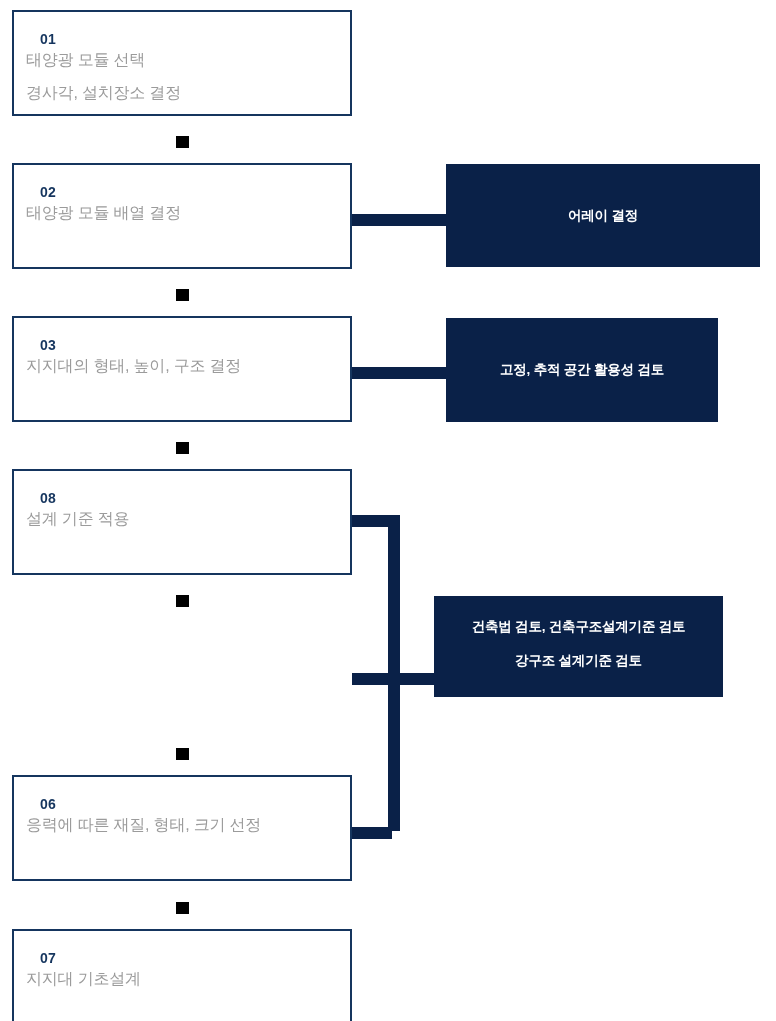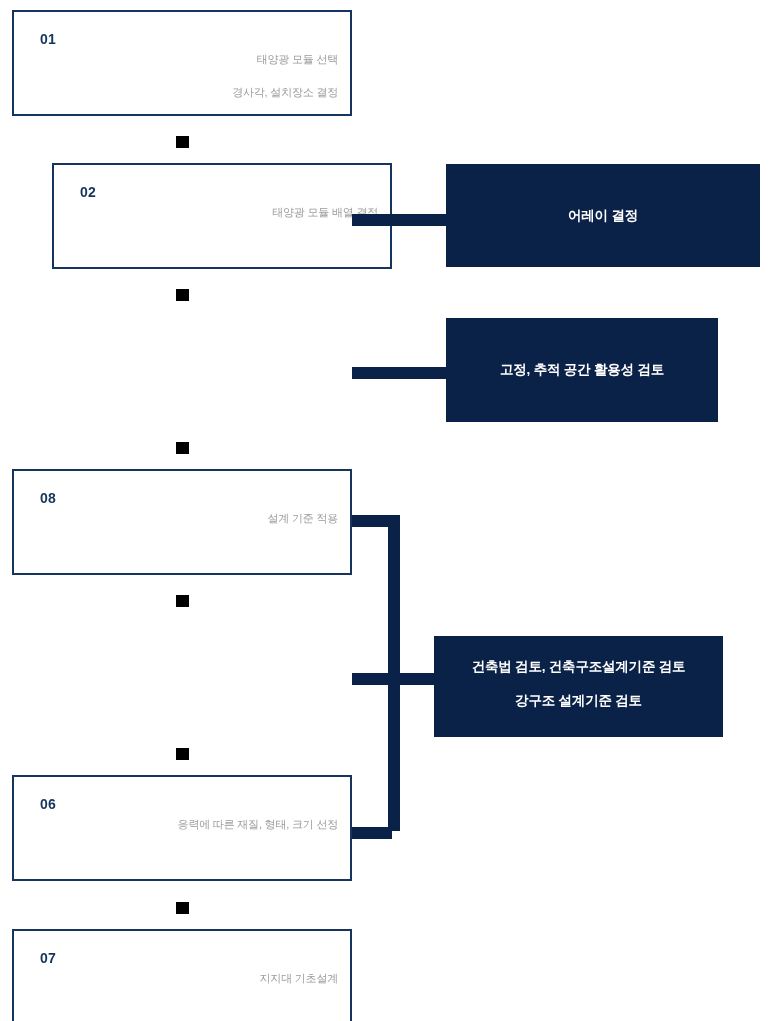--- a/index.html
+++ b/index.html
@@ -34,22 +34,22 @@
     font-weight: bold;
     color: #15355e;
     letter-spacing: 0.3px;
     line-height: 1;
   }
   .step-text {
     position: absolute;
     left: 0;
     right: 0;
     top: 28px;
-    text-align: right;
-    font-size: 11px;
+    text-align: left;
+    font-size: 16px;
     color: #9b9b9b;
     line-height: 27px;
     letter-spacing: -0.2px;
   }
   .step-text .l2 { display: block; }
 
   
   .dash {
     position: absolute;
     left: 164px;
@@ -94,37 +94,43 @@
   <div class="step-box" style="top:-2px;">
     <div class="step-num">01</div>
     <div class="step-text">
       <span>태양광 모듈 선택</span>
       <span class="l2">경사각, 설치장소 결정</span>
     </div>
   </div>
 
   <div class="dash" style="top:124px;"></div>
 
-  <div class="step-box" style="top:151px;margin-left:40px;">
+  <div class="step-box" style="top:151px;">
     <div class="step-num">02</div>
     <div class="step-text">
       <span>태양광 모듈 배열 결정</span>
     </div>
   </div>
 
   <div class="hline" style="left:340px; top:202px; width:95px;"></div>
 
   <div class="note-box" style="left:434px; top:152px; width:314px; height:103px;">
     <div>
       <span>어레이 결정</span>
     </div>
   </div>
 
   <div class="dash" style="top:277px;"></div>
 
+  <div class="step-box" style="top:304px;">
+    <div class="step-num">03</div>
+    <div class="step-text">
+      <span>지지대의 형태, 높이, 구조 결정</span>
+    </div>
+  </div>
 
   <div class="hline" style="left:340px; top:355px; width:95px;"></div>
 
   <div class="note-box" style="left:434px; top:306px; width:272px; height:104px;">
     <div>
       <span>고정, 추적 공간 활용성 검토</span>
     </div>
   </div>
 
   <div class="dash" style="top:430px;"></div>
@@ -147,21 +153,21 @@
       <span>응력에 따른 재질, 형태, 크기 선정</span>
     </div>
   </div>
 
   <div class="hline" style="left:340px; top:503px; width:40px;"></div>
   <div class="hline" style="left:340px; top:661px; width:40px;"></div>
   <div class="hline" style="left:340px; top:815px; width:40px;"></div>
   <div class="vline" style="left:376px; top:503px; height:316px;"></div>
   <div class="hline" style="left:376px; top:661px; width:48px;"></div>
 
-  <div class="note-box" style="left:422px; top:624px; width:289px; height:101px;">
+  <div class="note-box" style="left:422px; top:584px; width:289px; height:101px;">
     <div>
       <span>건축법 검토, 건축구조설계기준 검토</span>
       <span class="l2">강구조 설계기준 검토</span>
     </div>
   </div>
 
   <div class="dash" style="top:890px;"></div>
 
   <div class="step-box" style="top:917px;">
     <div class="step-num">07</div>

